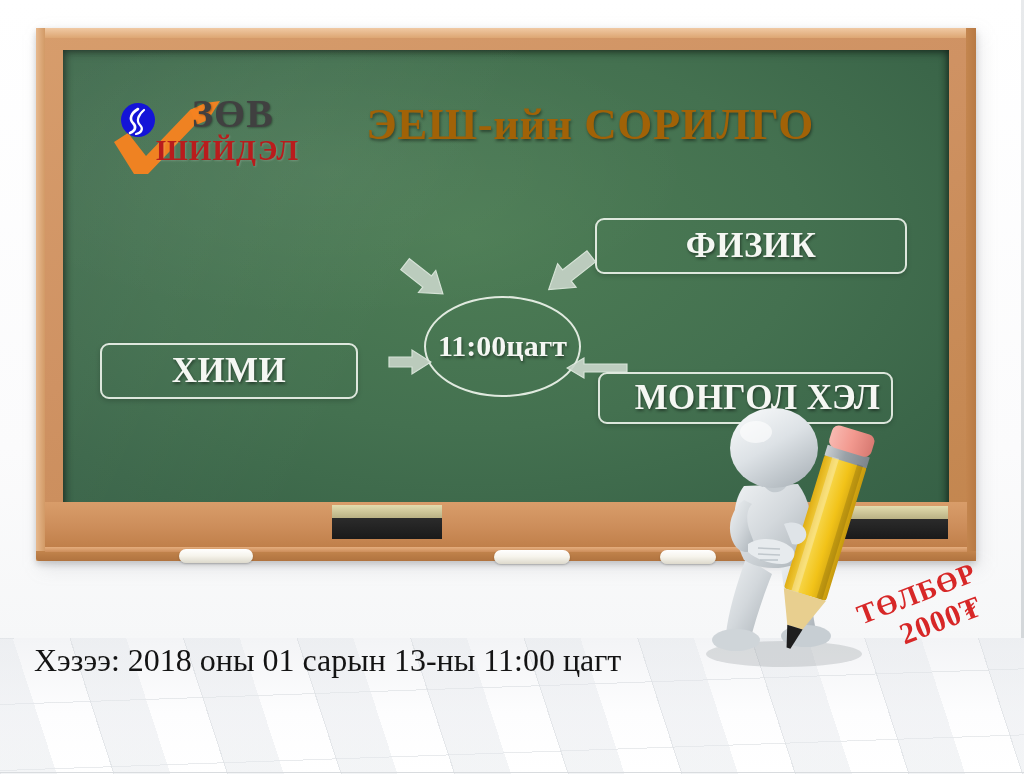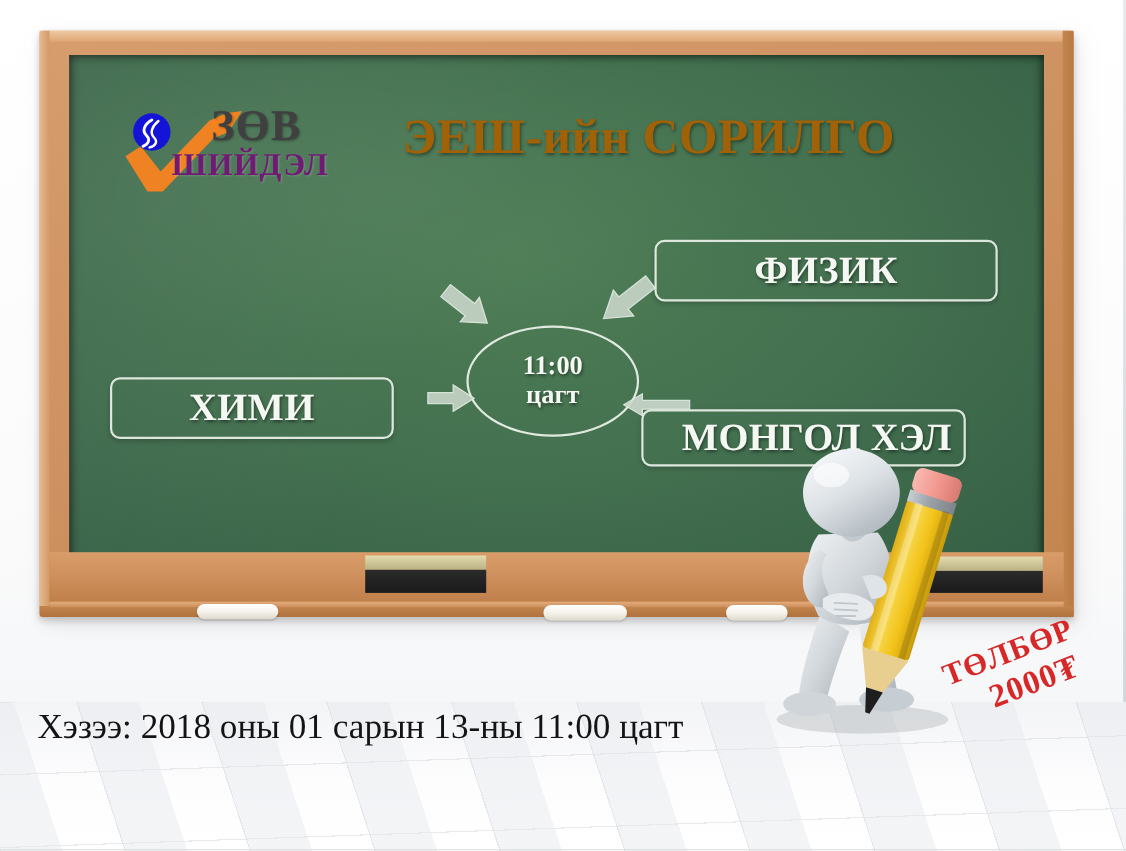--- a/index.html
+++ b/index.html
@@ -190,37 +190,36 @@
     font-family: "Liberation Serif", serif;
     font-weight: bold;
     font-size: 35px;
     letter-spacing: 0.4px;
     text-shadow: 1px 2px 3px rgba(0,0,0,.45);
     box-shadow: 0 2px 5px rgba(0,0,0,.18);
   }
   #box-math    { left: 100px;  top: 225px; width: 330px; height: 58px; }
   #box-chem    { left: 100px;  top: 343px; width: 258px; height: 56px; }
   #box-physics { left: 595px;  top: 218px; width: 312px; height: 56px; }
-  #box-mongol  { left: 583px;  top: 372px; width: 295px; height: 52px; padding-left: 24px; }
+  #box-mongol  { left: 598px;  top: 372px; width: 295px; height: 52px; padding-left: 24px; }
 
   
   .center-oval {
     position: absolute;
     left: 424px; top: 296px;
     width: 157px; height: 101px;
     border: 2px solid rgba(238,244,236,0.92);
     border-radius: 50%;
     display: flex;
-    flex-direction: column;
     align-items: center;
     justify-content: center;
     color: #f5f7f3;
     font-family: "Liberation Serif", serif;
     font-weight: bold;
-    font-size: 24px;
+    font-size: 30px;
     line-height: 1.08;
     text-shadow: 1px 2px 3px rgba(0,0,0,.45);
   }
 
   
   .arrow { position: absolute; }
   .arrow svg { display: block; }
   #arrow-math    { left: 398px; top: 256px; }
   #arrow-chem    { left: 388px; top: 348px; }
   #arrow-physics { left: 541px; top: 248px; }
@@ -320,21 +319,21 @@
     <svg width="205" height="88" viewBox="0 0 205 88" xmlns="http://www.w3.org/2000/svg">
 
       <path d="M6 50 L20 41 L38 64 L82 18 L96 12 L86 34 L40 82 L26 82 Z" fill="#f58220" opacity="0.97"></path>
       <path d="M82 18 L97 11 L112 9 L100 28 L88 33 Z" fill="#f58220" opacity="0.97"></path>
 
       <circle cx="30" cy="28" r="17" fill="#1414d8"></circle>
       <path d="M30 17 c-7 4 -9 10 -5 14 c4 4 2 8 -3 10" stroke="#ffffff" stroke-width="2.6" fill="none" stroke-linecap="round"></path>
       <path d="M36 18 c-6 5 -8 11 -4 15 c4 4 1 8 -4 9" stroke="#ffffff" stroke-width="2.2" fill="none" stroke-linecap="round"></path>
     </svg>
     <div style="position:absolute;left:84px;top:-2px;font-family:'Liberation Serif',serif;font-weight:bold;font-size:40px;color:#404040;letter-spacing:1px;text-shadow:1px 1px 2px rgba(0,0,0,.3);">ЗӨВ</div>
-    <div style="position:absolute;left:48px;top:42px;font-family:'Liberation Serif',serif;font-weight:bold;font-size:29px;color:#701a75;letter-spacing:1px;text-shadow:1px 1px 2px rgba(255,255,255,.18);">ШИЙДЭЛ</div>
+    <div style="position:absolute;left:48px;top:42px;font-family:'Liberation Serif',serif;font-weight:bold;font-size:29px;color:#b91c1c;letter-spacing:1px;text-shadow:1px 1px 2px rgba(255,255,255,.18);">ШИЙДЭЛ</div>
   </div>
 
   <div class="board-title">ЭЕШ-ийн СОРИЛГО</div>
 
 
   <div class="subject-box" id="box-chem">ХИМИ</div>
 
   <div class="subject-box" id="box-physics">ФИЗИК</div>
 
   <div class="subject-box" id="box-mongol">МОНГОЛ ХЭЛ</div>

